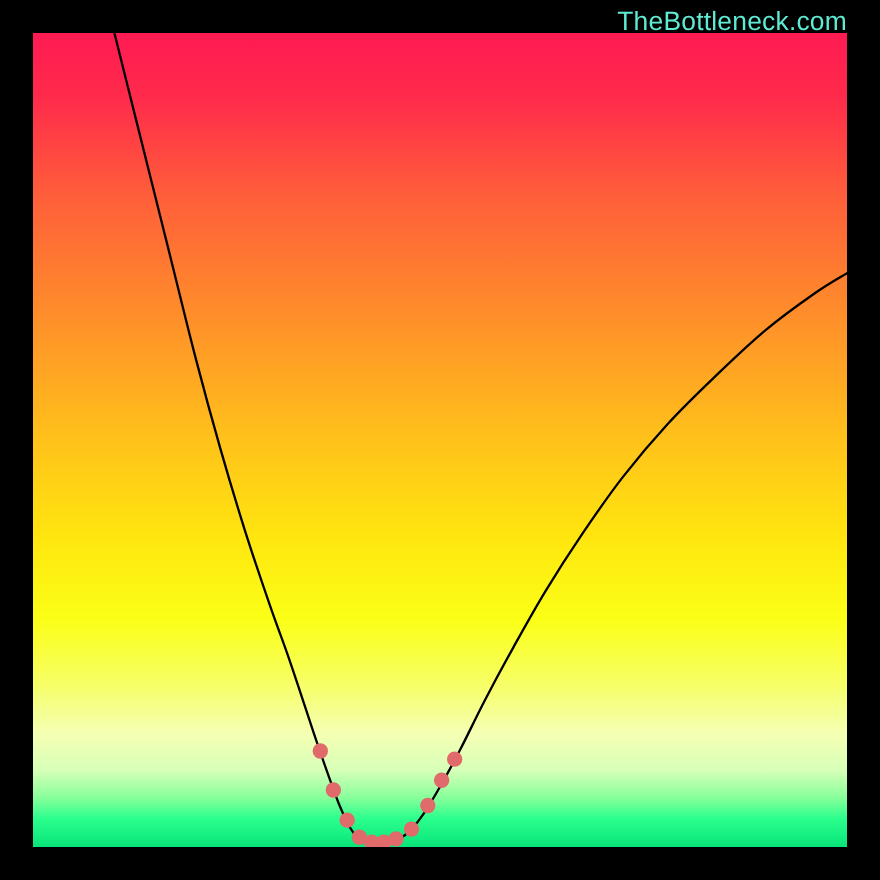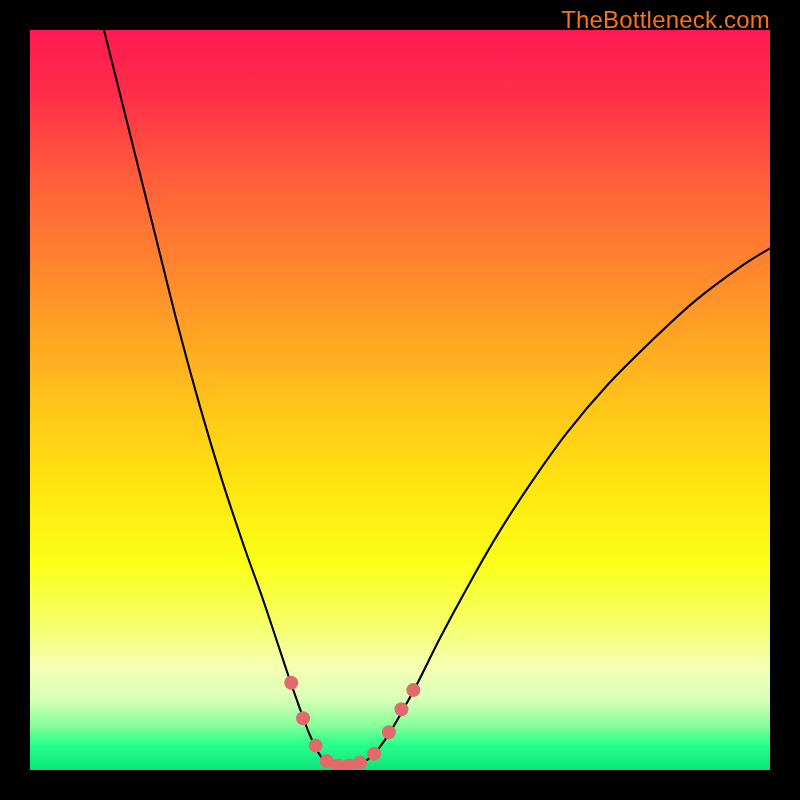--- a/index.html
+++ b/index.html
@@ -23,21 +23,21 @@
     position: absolute;
     left: 0;
     top: 0;
     width: 740px;
     height: 740px;
   }
   .watermark {
     position: absolute;
     top: 6px;
     right: 30px;
-    color: #f97316;
+    color: #5eead4;
     font-size: 24px;
     font-weight: 500;
     letter-spacing: 0.2px;
     user-select: none;
     margin-left: 12px;
   }
 </style>
 </head>
 <body>
 

